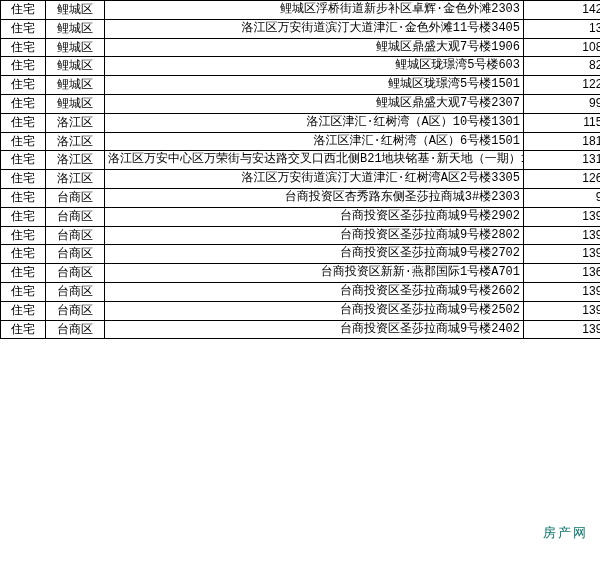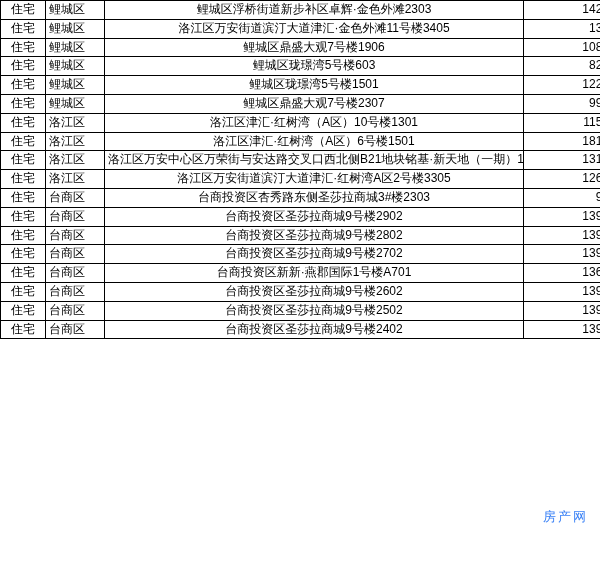--- a/index.html
+++ b/index.html
@@ -35,41 +35,43 @@
     overflow: hidden;
     background: #ffffff;
   }
   td.c-type {
     width: 38px;
     text-align: center;
     letter-spacing: 0px;
   }
   td.c-district {
     width: 52px;
+    text-align: center;
   }
   td.c-name {
     width: 412px;
-    text-align: center;
+    text-align: right;
     padding-left: 4px;
+    font-family: Liberation Mono, monospace;
   }
   td.c-area {
     width: 92px;
     text-align: right;
     padding-right: 10px;
   }
   td.wrap {
     white-space: normal;
     line-height: 1.25;
   }
   .watermark {
     position: absolute;
     right: 12px;
-    bottom: 40px;
+    bottom: 24px;
     font-size: 13px;
-    color: #3b82f6;
+    color: #0f766e;
     letter-spacing: 2px;
     pointer-events: none;
     user-select: none;
   }
 </style>
 </head>
 <body>
 
 <div id="sheet">
   <table class="grid">

